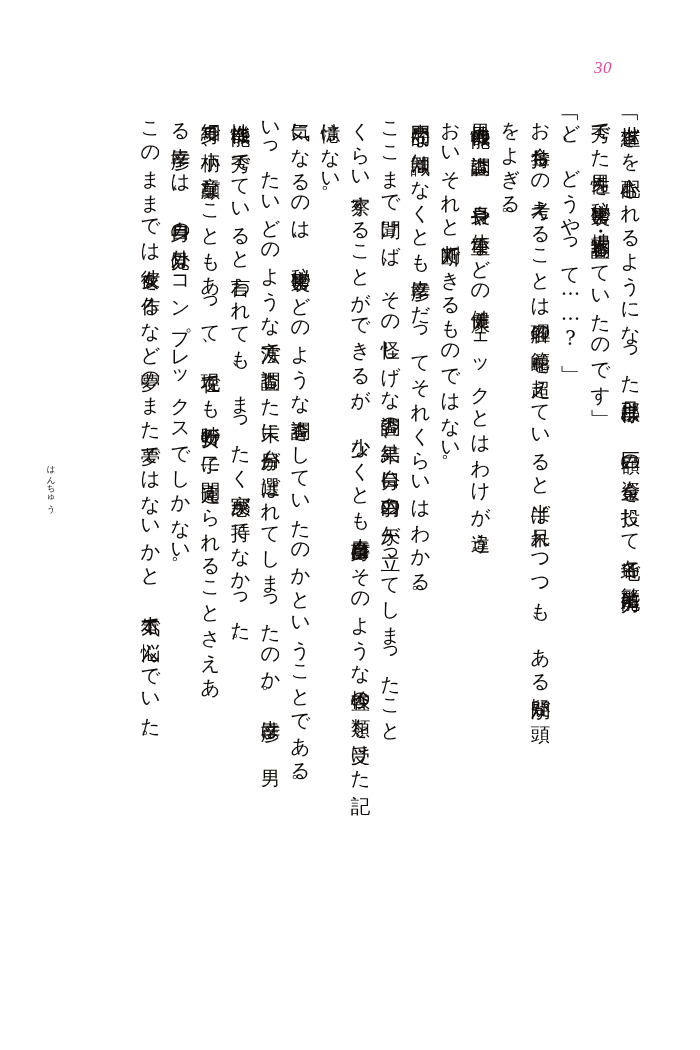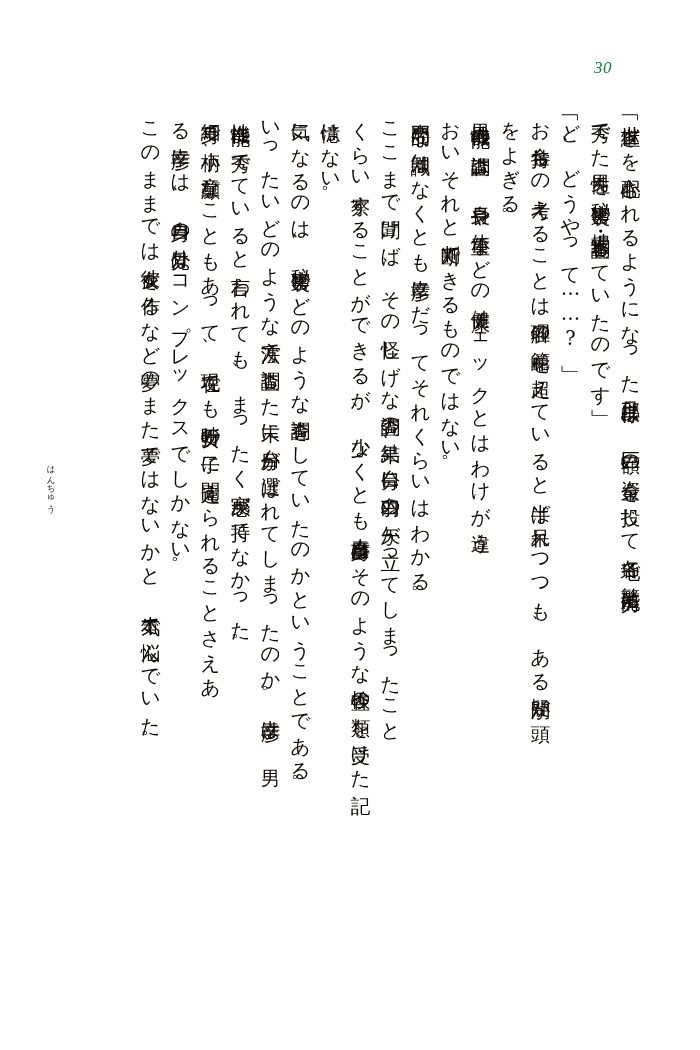--- a/index.html
+++ b/index.html
@@ -16,21 +16,21 @@
     font-family: "Liberation Serif", "DejaVu Serif", serif;
     color: #100c0a;
   }
   .page-number {
     position: absolute;
     top: 58px;
     right: 88px;
     font-family: "Liberation Serif", "DejaVu Serif", serif;
     font-size: 17px;
     font-style: italic;
-    color: #15803d;
+    color: #ec4899;
     letter-spacing: 0.5px;
   }
   .text-block {
     position: absolute;
     top: 108px;
     left: 60px;
     right: 60px;
     height: 880px;
     display: flex;
     flex-direction: row-reverse;

